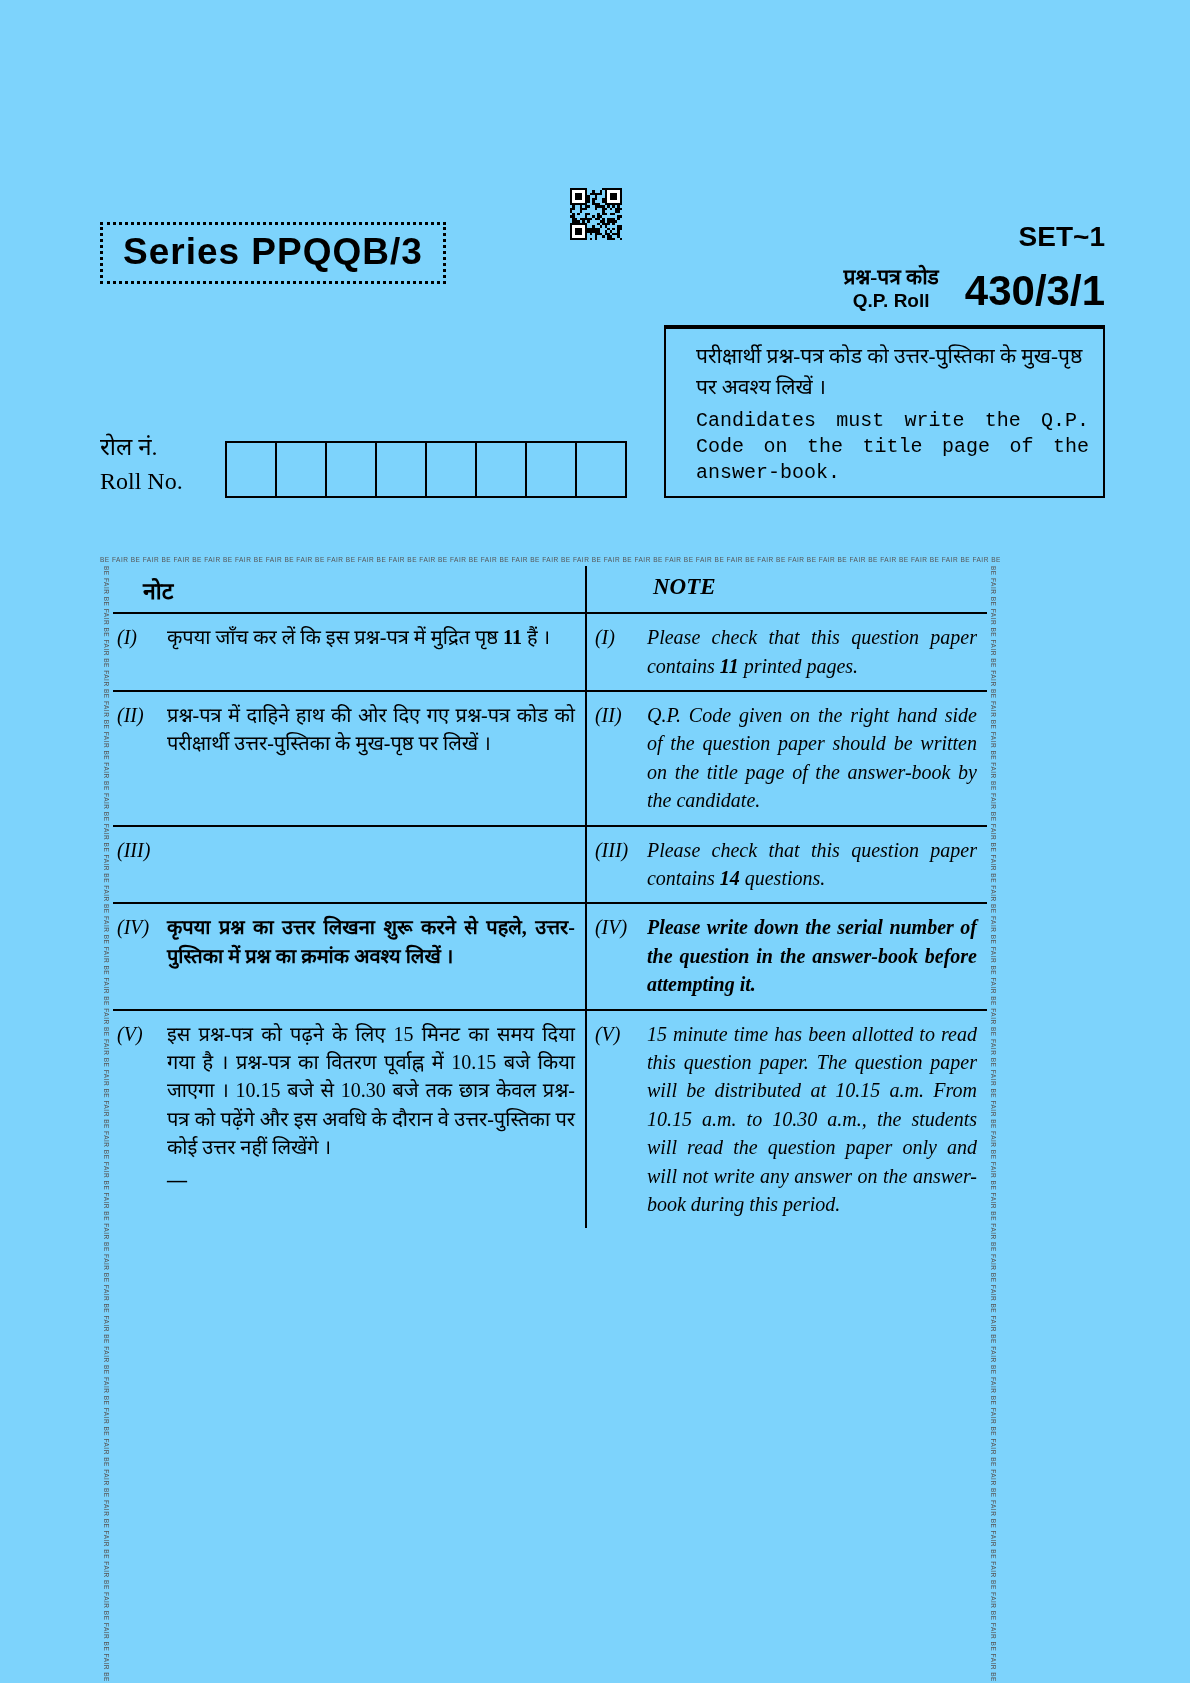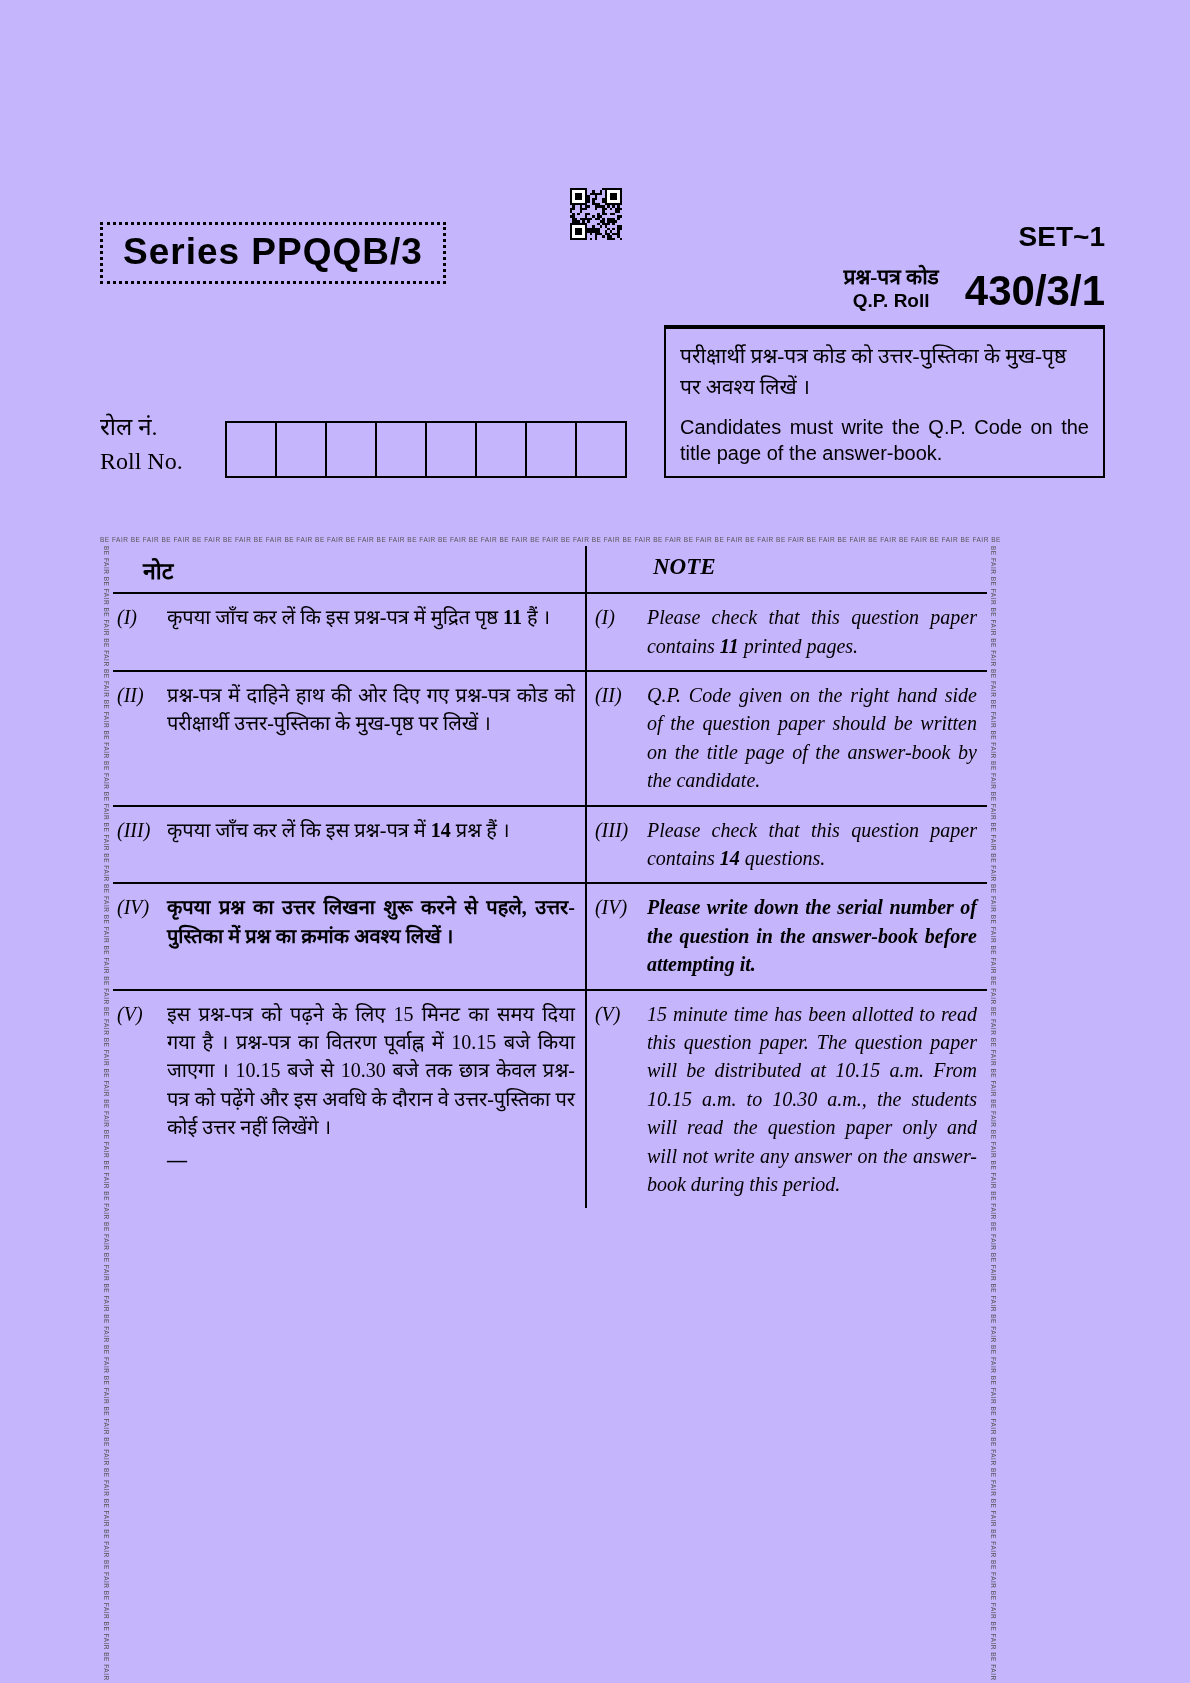--- a/index.html
+++ b/index.html
@@ -1,20 +1,20 @@
 <!DOCTYPE html>
 <html><head>
 <meta charset="utf-8">
 <style>
   html,body{margin:0;padding:0;background:#e8e8e8;}
   .page{
     position:relative;
     width:1190px;height:1683px;
     margin:0 auto;
-    background:#c4b5fd;
+    background:#7dd3fc;
     color:#000;
     overflow:hidden;
     font-family:"Liberation Serif", serif;
   }
 
   
   .qr{display:block;}
   .qr svg{width:100%;height:100%;display:block;}
   .qr-top{position:absolute;left:570px;top:188px;width:52px;height:52px;}
 
@@ -36,24 +36,24 @@
 
   
   .roll-row{margin:14px 85px 0 100px;display:flex;align-items:flex-end;}
   .roll-label{width:112px;font-size:24px;line-height:1.4;padding-top:12px;}
   .roll-boxes{display:flex;border:2px solid #000;height:53px;margin-top:16px;margin-left:13px;}
   .rollcell{width:48px;border-right:2px solid #000;}
   .rollcell:last-child{border-right:none;}
   .qp-note-box{
     margin-left:37px;flex:1;
     border:2px solid #000;border-top:4px solid #000;
-    padding:12px 14px 10px 14px;
+    padding:12px 14px 10px 30px;
   }
   .qp-note-hi{font-size:21px;line-height:1.45;}
-  .qp-note-en{font-family:Liberation Sans, sans-serif;font-size:20px;line-height:1.3;margin-top:12px;text-align:justify;}
+  .qp-note-en{font-family:Liberation Mono, monospace;font-size:20px;line-height:1.3;margin-top:6px;text-align:justify;}
 
   
   .bf{color:#555;font-family:"Liberation Sans", sans-serif;font-size:6.5px;letter-spacing:.5px;overflow:hidden;white-space:nowrap;}
   .bf-h{height:12px;line-height:12px;}
   .bf-v{width:13px;writing-mode:vertical-rl;white-space:nowrap;overflow:hidden;line-height:13px;}
 
   
   .note-wrap{margin:56px 190px 0 100px;}
   .note-body{display:flex;}
   .note-table{flex:1;overflow:hidden;}
@@ -291,21 +291,20 @@
                 <div class="rtxt"><span>प्रश्न-पत्र में दाहिने हाथ की ओर दिए गए प्रश्न-पत्र कोड को परीक्षार्थी उत्तर-पुस्तिका के मुख-पृष्ठ पर लिखें ।</span></div>
               </div>
               <div class="ncell en">
                 <span class="rnum">(II)</span>
                 <div class="rtxt"><span>Q.P. Code given on the right hand side of the question paper should be written on the title page of the answer-book by the candidate.</span></div>
               </div>
             </div>
             <div class="nrow">
               <div class="ncell hi">
                 <span class="rnum">(III)</span>
-                <div class="rtxt"><span>कृपया जाँच कर लें कि इस प्रश्न-पत्र में </span><span class="b">14</span><span> प्रश्न हैं ।</span></div>
               </div>
               <div class="ncell en">
                 <span class="rnum">(III)</span>
                 <div class="rtxt"><span>Please check that this question paper contains </span><span class="b">14</span><span> questions.</span></div>
               </div>
             </div>
             <div class="nrow bold">
               <div class="ncell hi">
                 <span class="rnum">(IV)</span>
                 <div class="rtxt"><span>कृपया प्रश्न का उत्तर लिखना शुरू करने से पहले, उत्तर-पुस्तिका में प्रश्न का क्रमांक अवश्य लिखें ।</span></div>

